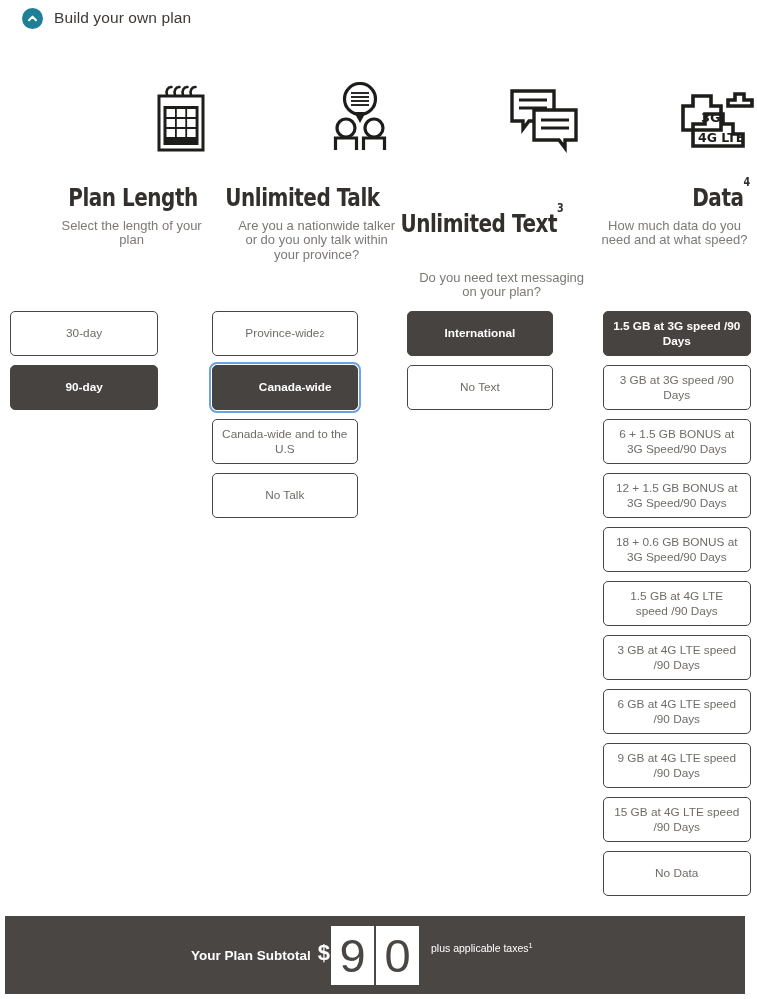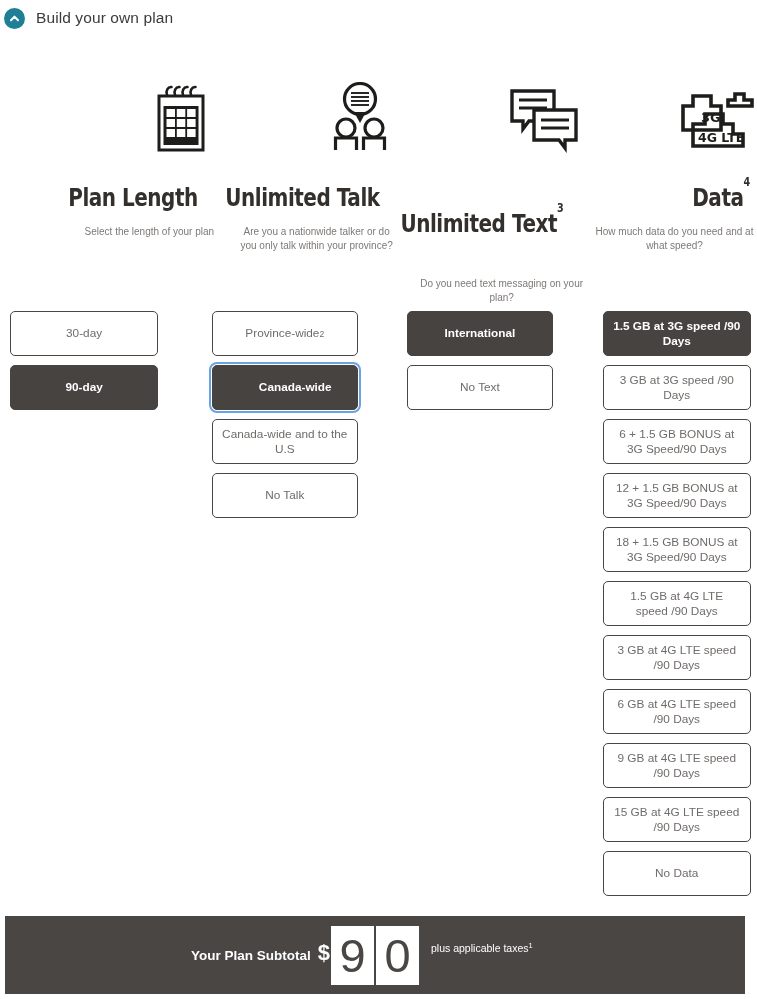--- a/index.html
+++ b/index.html
@@ -18,21 +18,21 @@
   }
 
   
   .page-header {
     position: absolute;
     left: 0;
     top: 0;
     height: 36px;
     display: flex;
     align-items: center;
-    padding-left: 4px;
+    padding-left: 22px;
   }
   .collapse-circle {
     width: 21px;
     height: 21px;
     border-radius: 50%;
     background: #1f7f96;
     display: flex;
     align-items: center;
     justify-content: center;
     flex: 0 0 auto;
@@ -86,22 +86,22 @@
     position: relative;
   }
   .col-title sup {
     font-size: 12px;
     top: -0.85em;
     position: relative;
     font-weight: bold;
     letter-spacing: 0;
   }
   .col-sub {
-    margin-top: 15px;
-    font-size: 10px;
+    margin-top: 9px;
+    font-size: 13px;
     line-height: 14.4px;
     color: #7d7976;
     text-align: center;
     max-width: 165px;
   }
 
   
   .options {
     position: absolute;
     top: 311px;
@@ -350,21 +350,21 @@
       <div class="opt">
         <span>3 GB at 3G speed /90 Days</span>
       </div>
       <div class="opt">
         <span>6 + 1.5 GB BONUS at 3G Speed/90 Days</span>
       </div>
       <div class="opt">
         <span>12 + 1.5 GB BONUS at 3G Speed/90 Days</span>
       </div>
       <div class="opt">
-        <span>18 + 1.5 GB BONUS at 3G Speed/90 Days</span>
+        <span>18 + 0.6 GB BONUS at 3G Speed/90 Days</span>
       </div>
       <div class="opt">
         <span>1.5 GB at 4G LTE speed /90 Days</span>
       </div>
       <div class="opt">
         <span>3 GB at 4G LTE speed /90 Days</span>
       </div>
       <div class="opt">
         <span>6 GB at 4G LTE speed /90 Days</span>
       </div>

